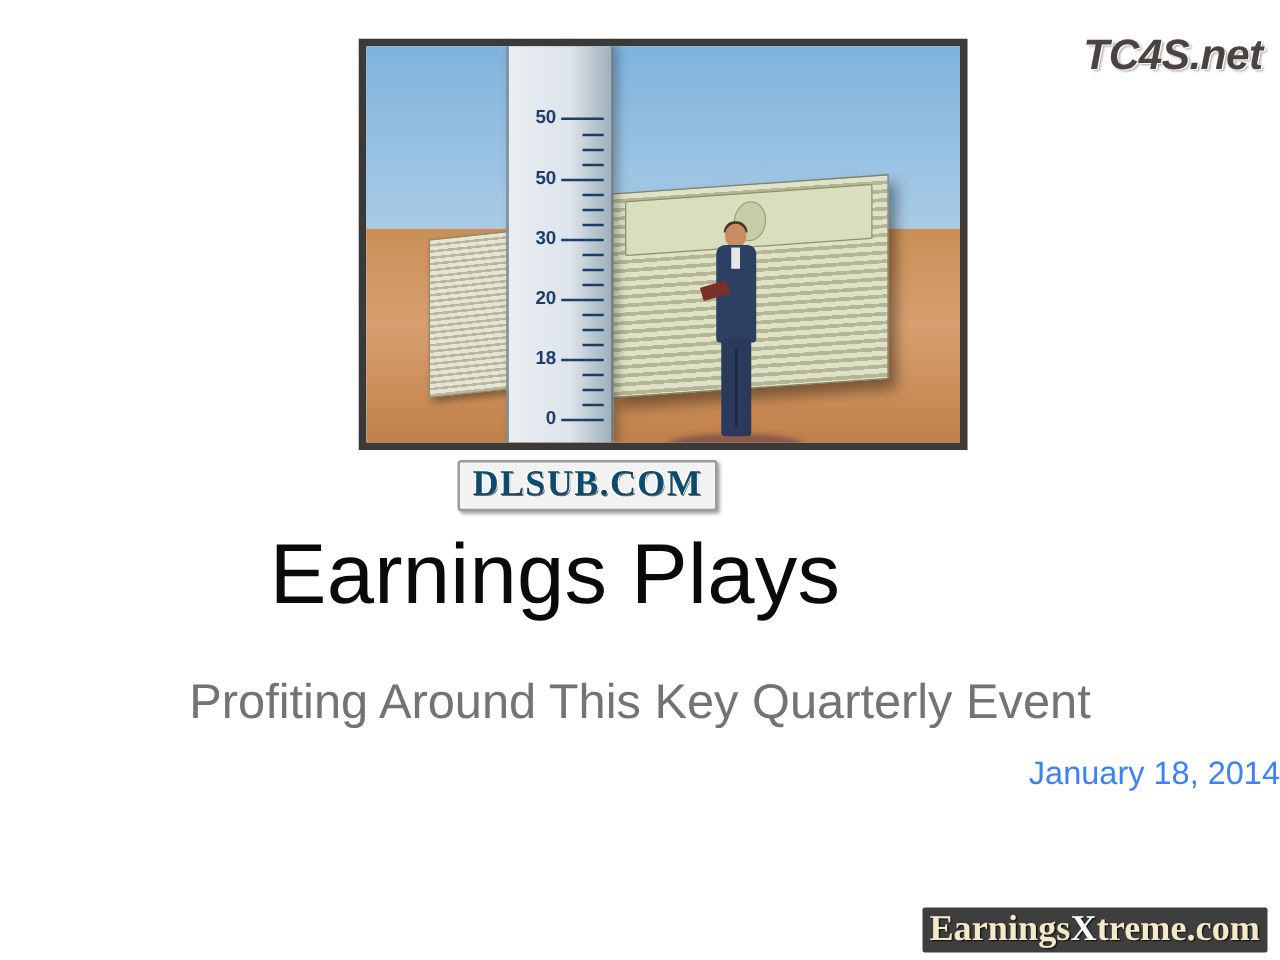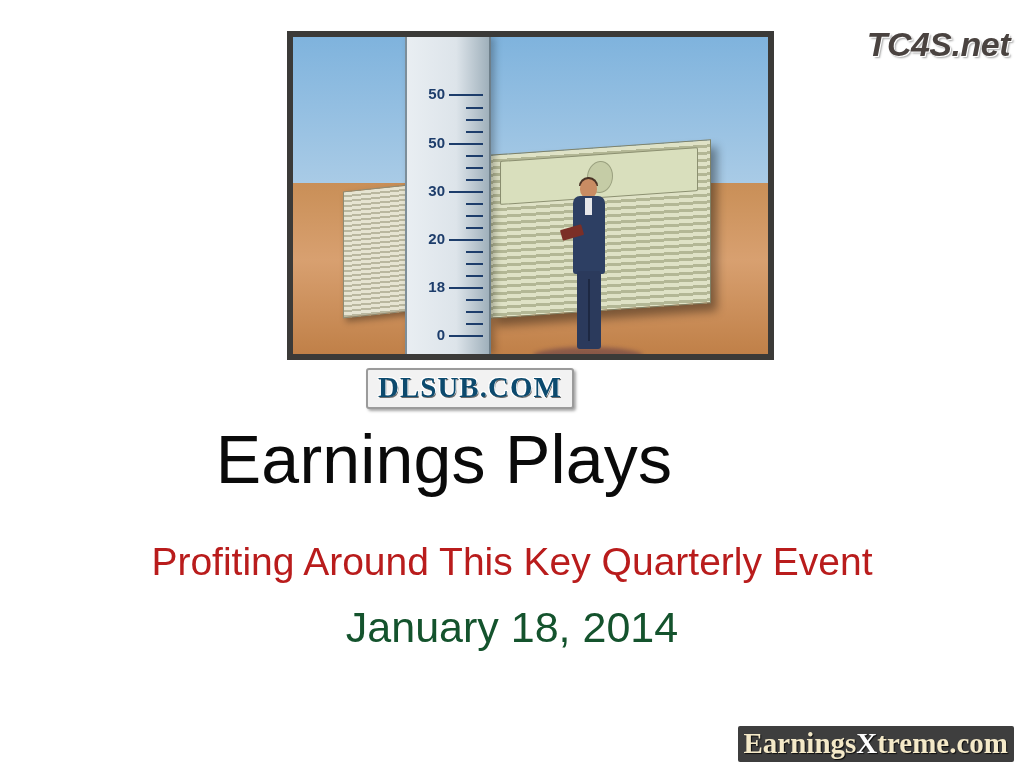--- a/index.html
+++ b/index.html
@@ -243,30 +243,30 @@
     color: #0a0a0a;
     letter-spacing: 0.2px;
   }
   .subtitle-1 {
     position: absolute;
     left: 0;
     top: 540px;
     width: 1024px;
     text-align: center;
     font-size: 39px;
-    color: #b91c1c;
+    color: #737373;
   }
   .subtitle-2 {
     position: absolute;
     left: 0;
     top: 603px;
     width: 1024px;
-    text-align: center;
-    font-size: 43px;
-    color: #14532d;
+    text-align: right;
+    font-size: 26px;
+    color: #3b82f6;
   }
 
   
   .brand-bottom {
     position: absolute;
     right: 10px;
     bottom: 6px;
     padding: 1px 6px 2px 6px;
     background: #3e3e3e;
     border-radius: 2px;

